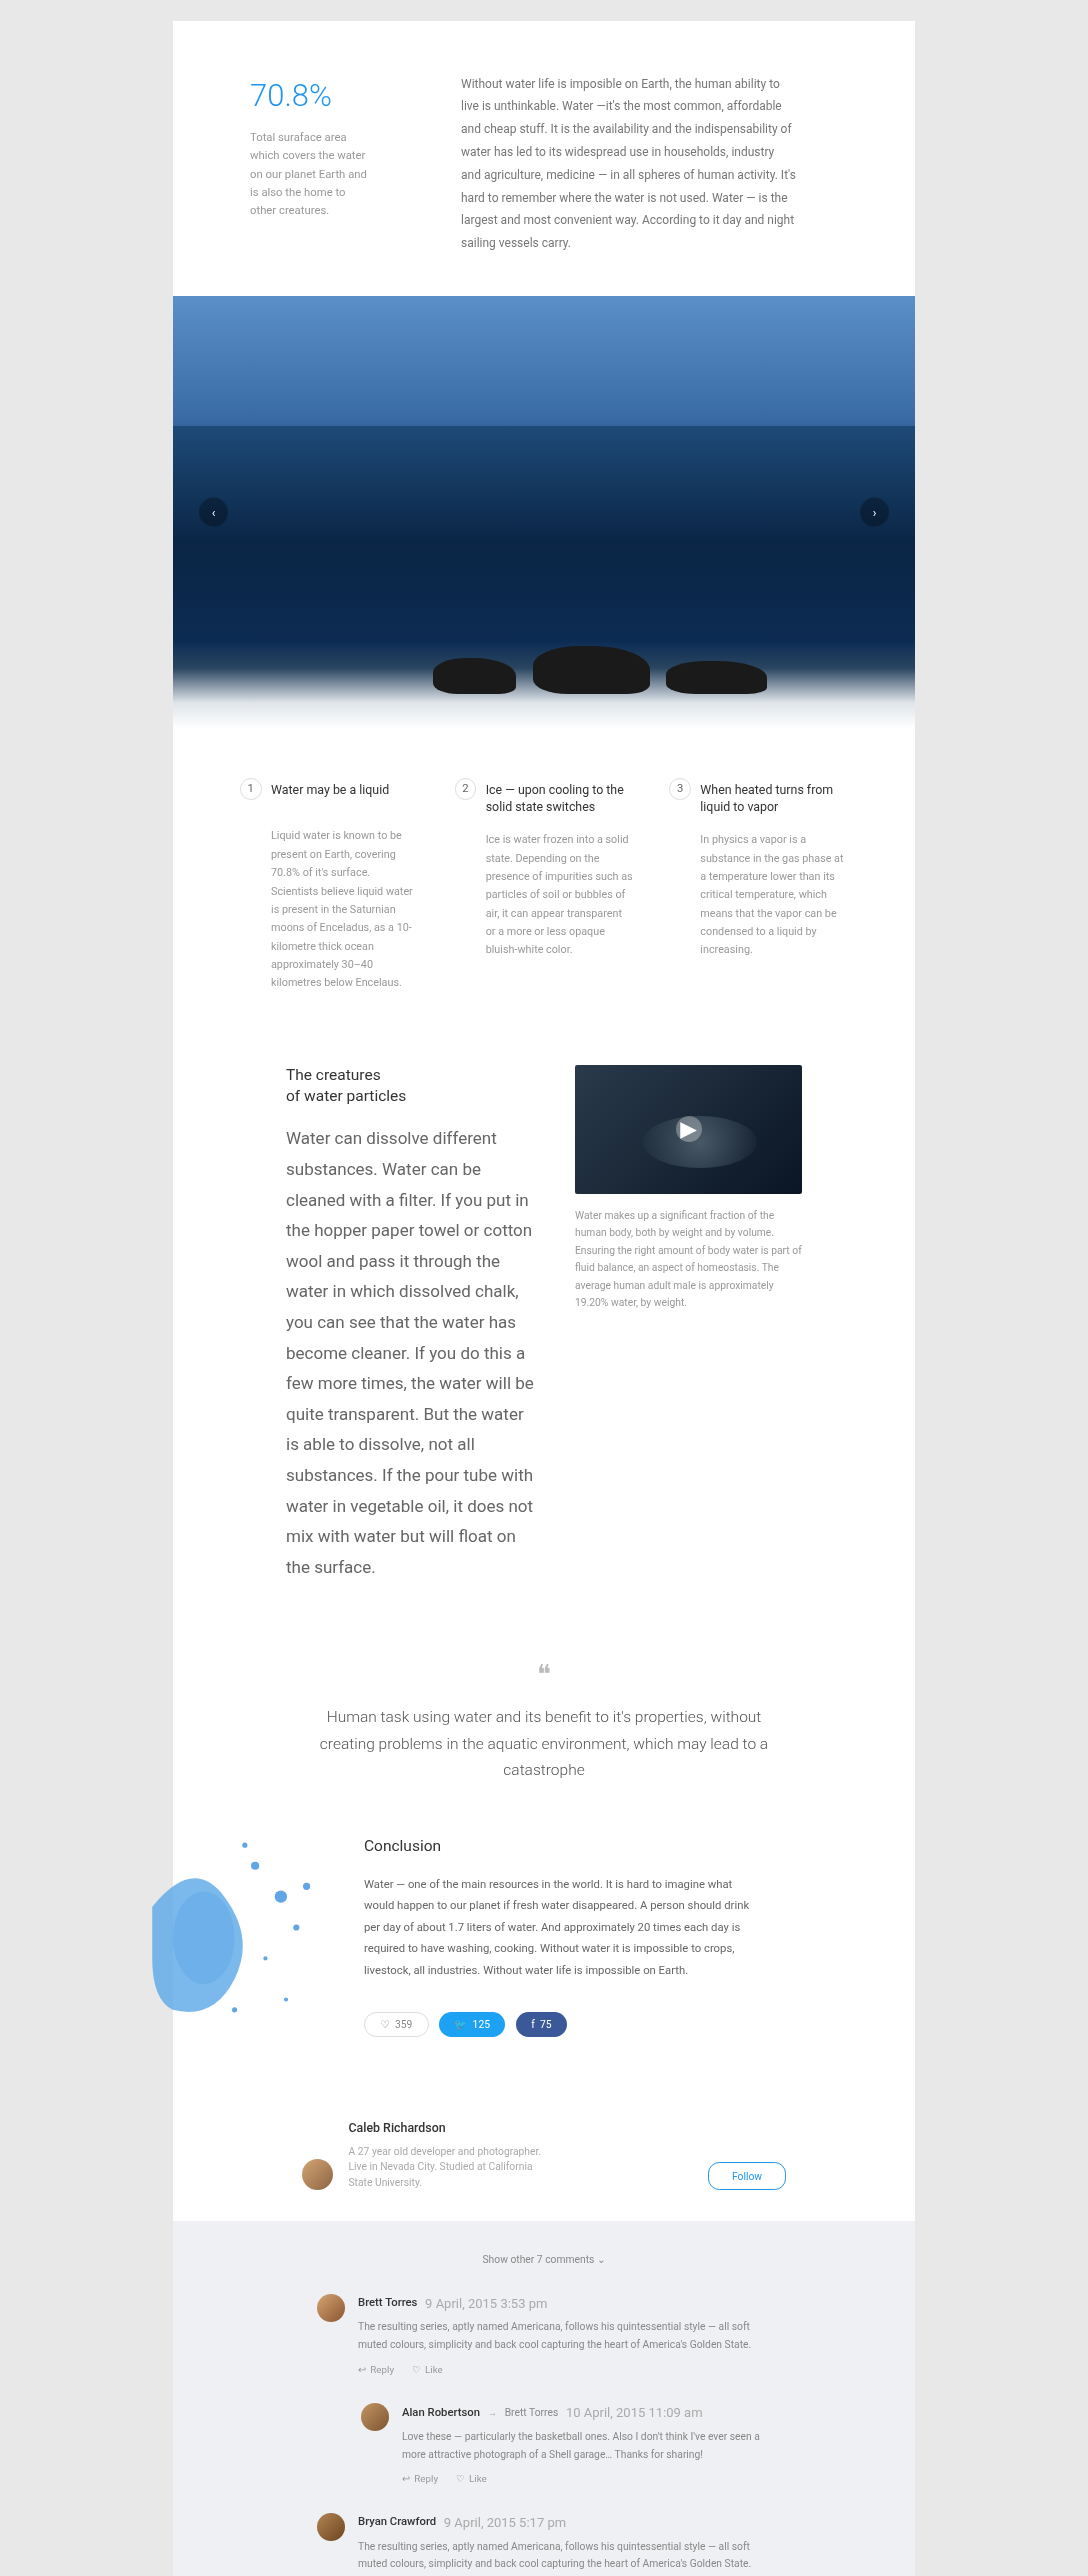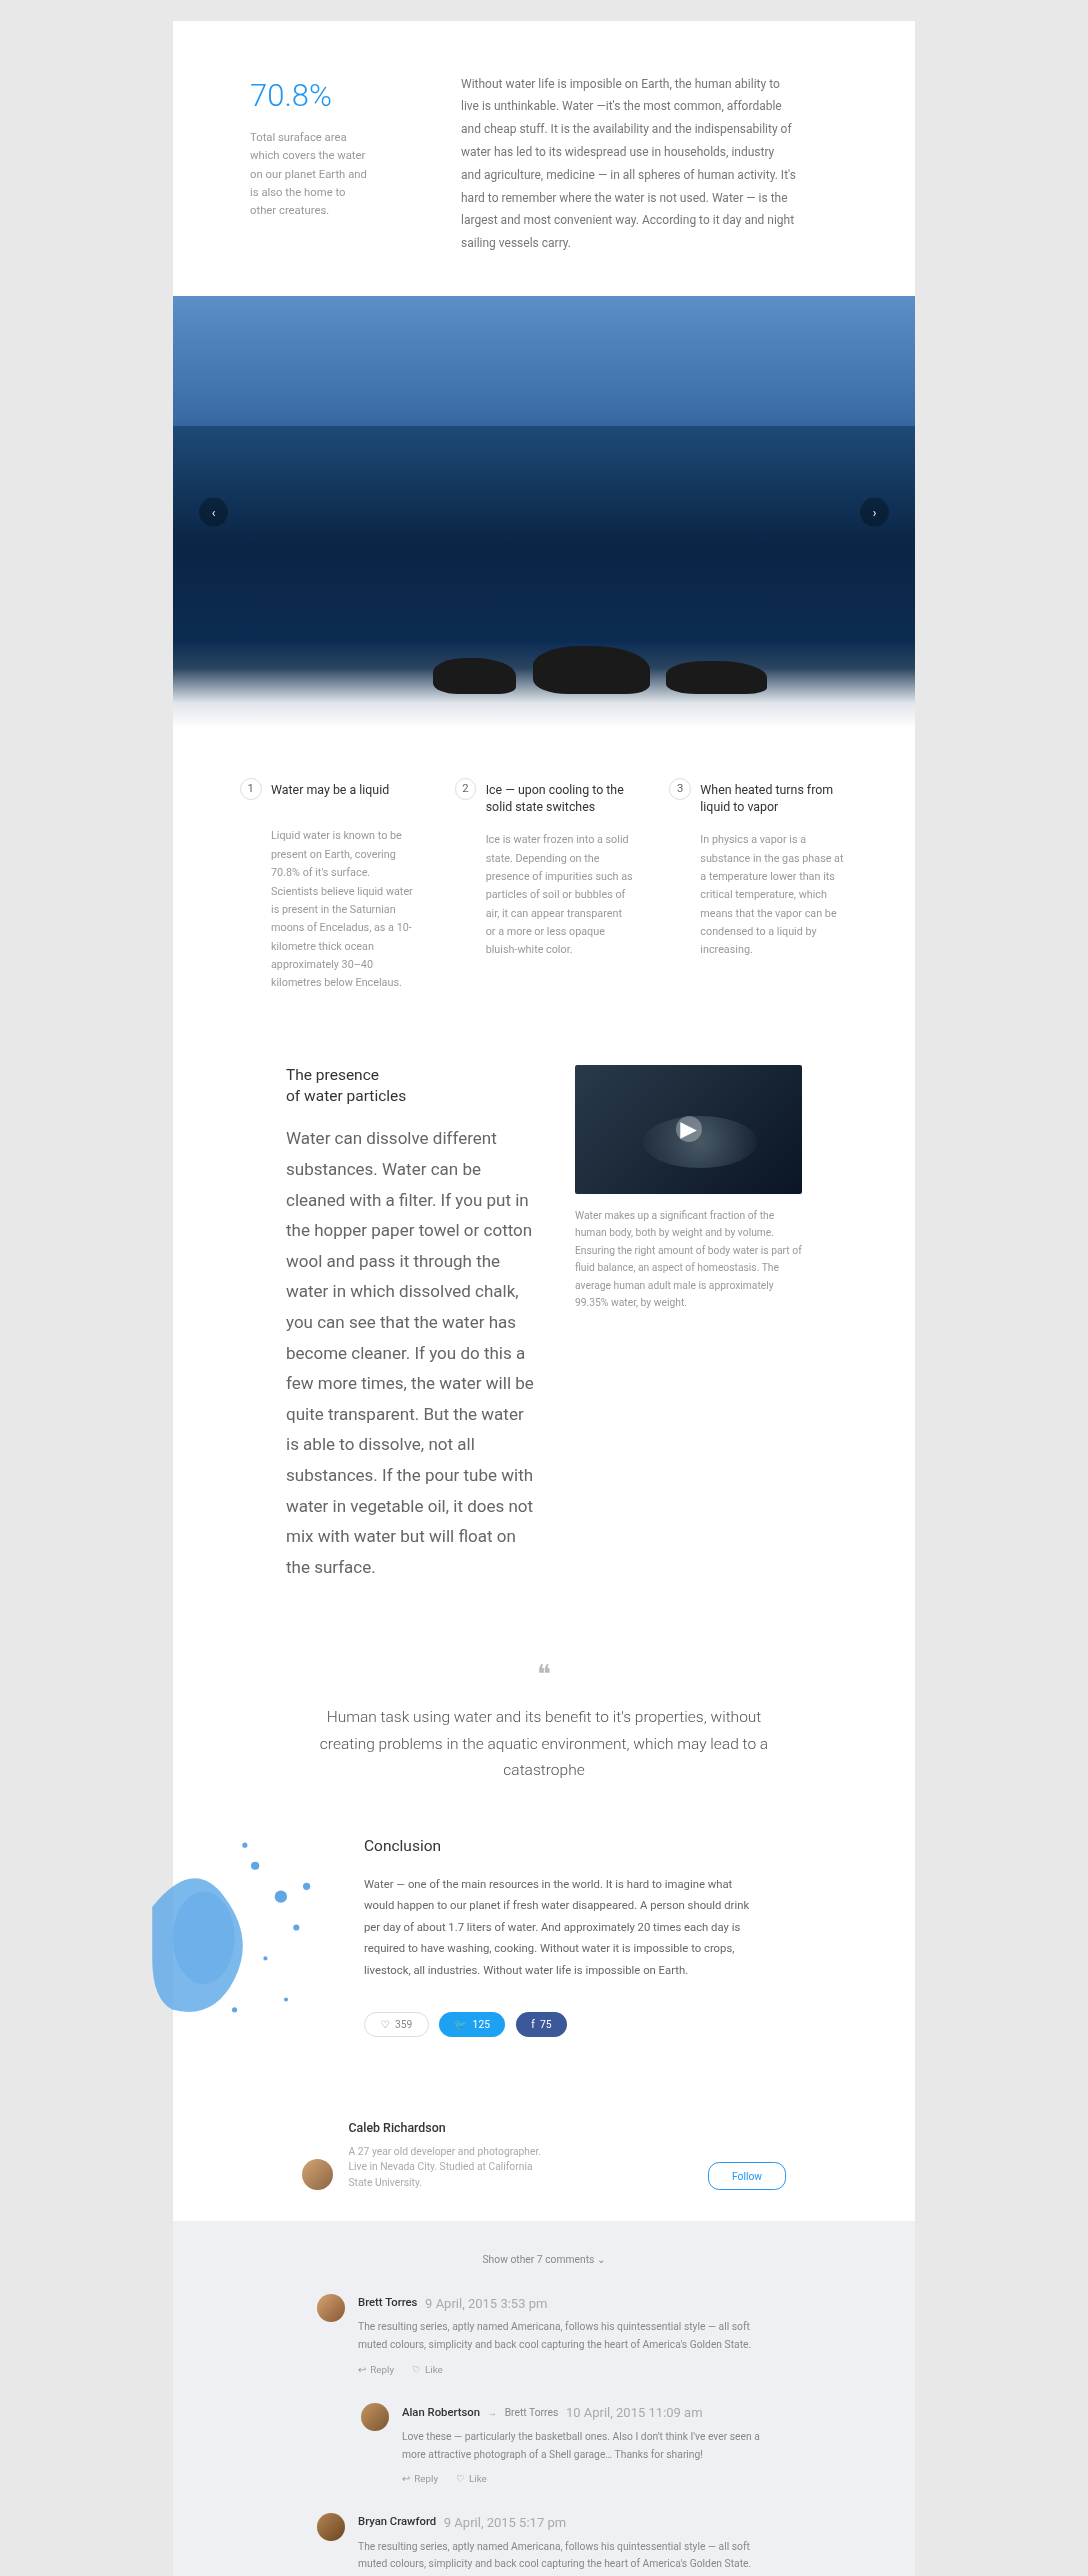--- a/index.html
+++ b/index.html
@@ -124,29 +124,29 @@
     <div class="state">
       <div class="state-num">3</div>
       <div class="state-title">When heated turns from liquid to vapor</div>
       <div class="state-desc">In physics a vapor is a substance in the gas phase at a temperature lower than its critical temperature, which means that the vapor can be condensed to a liquid by increasing.</div>
     </div>
   </section>
 
   <section class="movement">
     <div class="movement-left">
       <div class="movement-title">
-        <span>The presence</span><br><span>of water particles</span>
+        <span>The creatures</span><br><span>of water particles</span>
       </div>
       <div class="movement-text">Water can dissolve different substances. Water can be cleaned with a filter. If you put in the hopper paper towel or cotton wool and pass it through the water in which dissolved chalk, you can see that the water has become cleaner. If you do this a few more times, the water will be quite transparent. But the water is able to dissolve, not all substances. If the pour tube with water in vegetable oil, it does not mix with water but will float on the surface.</div>
     </div>
     <div class="movement-right">
       <div class="video">
         <div class="play">▶</div>
       </div>
-      <div class="movement-caption">Water makes up a significant fraction of the human body, both by weight and by volume. Ensuring the right amount of body water is part of fluid balance, an aspect of homeostasis. The average human adult male is approximately 99.35% water, by weight.</div>
+      <div class="movement-caption">Water makes up a significant fraction of the human body, both by weight and by volume. Ensuring the right amount of body water is part of fluid balance, an aspect of homeostasis. The average human adult male is approximately 19.20% water, by weight.</div>
     </div>
   </section>
 
   <section class="quote">
     <div class="quote-mark">❝</div>
     <div class="quote-text">Human task using water and its benefit to it's properties, without creating problems in the aquatic environment, which may lead to a catastrophe</div>
   </section>
 
   <section class="conclusion-wrap">
     <svg class="splash" viewBox="0 0 380 480">

